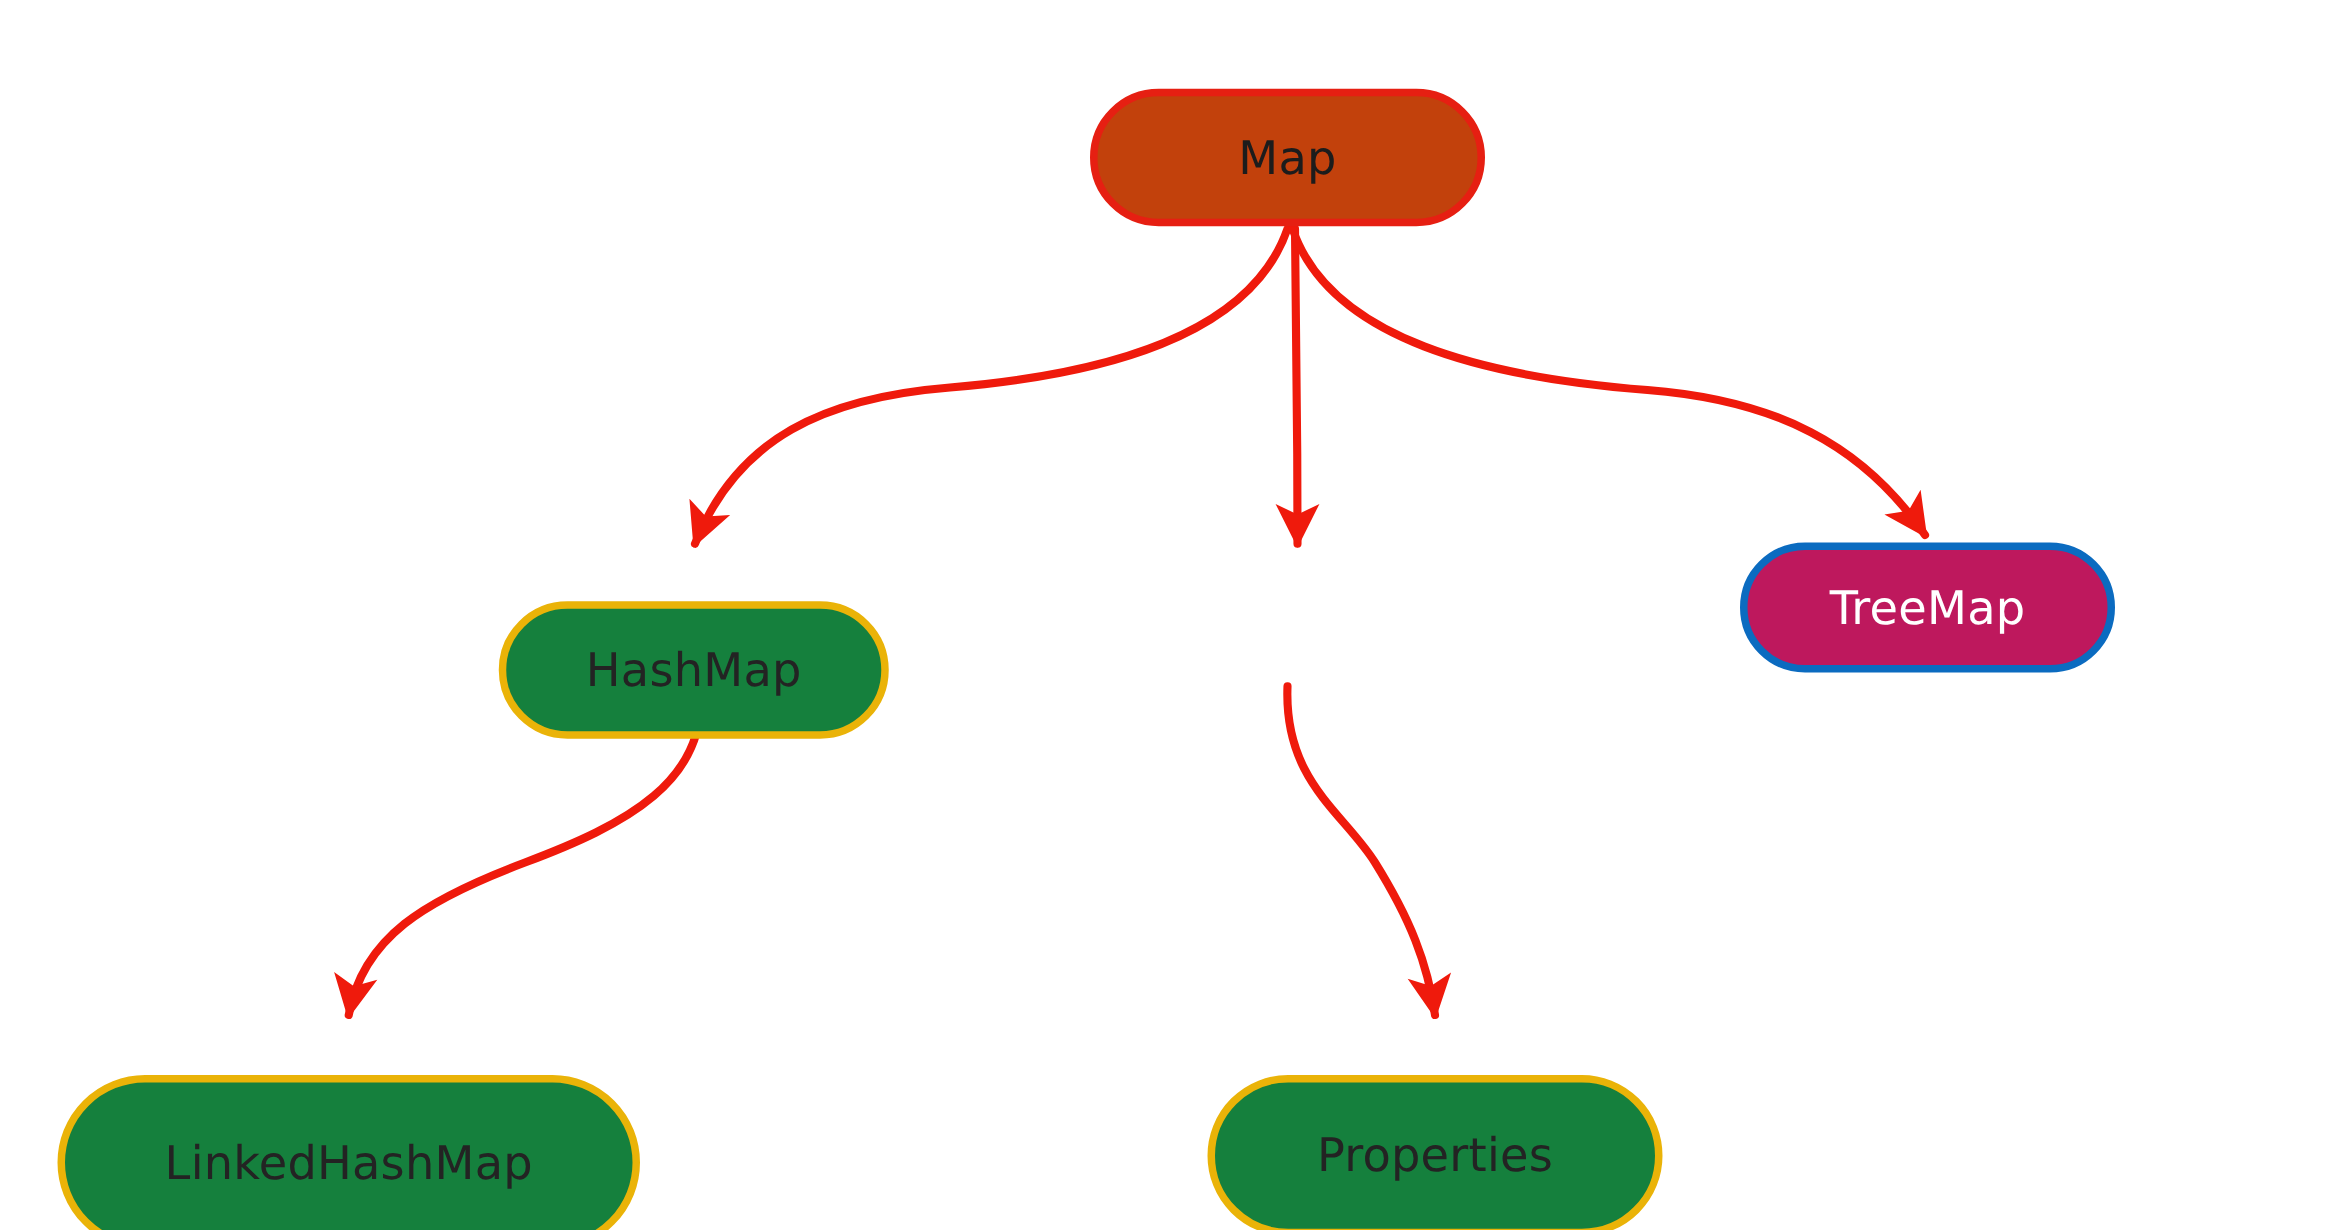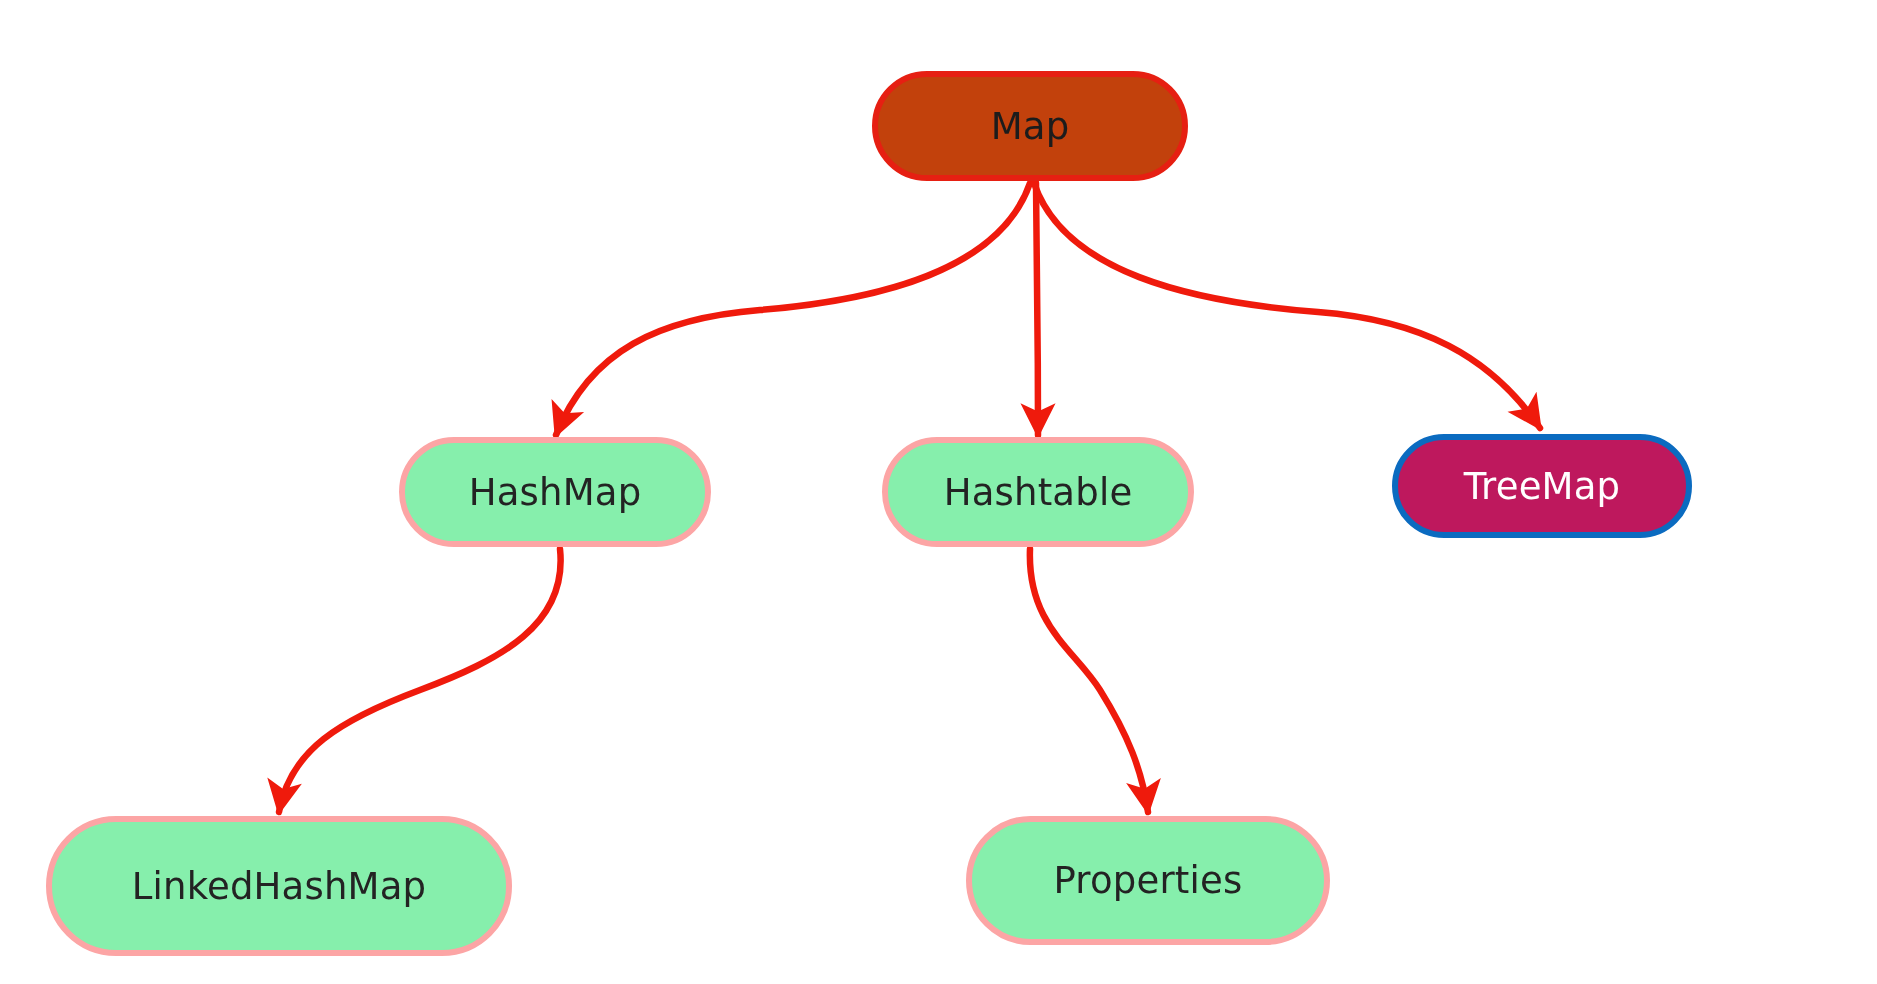--- a/index.html
+++ b/index.html
@@ -39,22 +39,23 @@
     letter-spacing: 0.2px;
     line-height: 1;
     white-space: nowrap;
   }
   .node.outline-red {
     border: 6px solid #e61f12;
     background: #c2410c;
   }
   .node.outline-red .node-label { color: #1c1c1c; }
   .node.outline-blue {
-    border: 6px solid #fca5a5;
-    background: #86efac;
+    border: 6px solid #eab308;
+    background: #15803d;
+    margin-top: 44px;
   }
   .node.outline-blue .node-label { color: #232323; }
   .node.filled-blue {
     border: 6px solid #0b6bc0;
     background: #be185d;
   }
   .node.filled-blue .node-label { color: #ffffff; }
 </style>
 </head>
 <body>
@@ -78,23 +79,20 @@
   </svg>
 
   <div class="node outline-red" style="left:872px; top:71px; width:316px; height:110px;">
     <span class="node-label">Map</span>
   </div>
 
   <div class="node outline-blue" style="left:399px; top:437px; width:312px; height:110px;">
     <span class="node-label">HashMap</span>
   </div>
 
-  <div class="node outline-blue" style="left:882px; top:437px; width:312px; height:110px;">
-    <span class="node-label">Hashtable</span>
-  </div>
 
   <div class="node filled-blue" style="left:1392px; top:434px; width:300px; height:104px;">
     <span class="node-label">TreeMap</span>
   </div>
 
   <div class="node outline-blue" style="left:46px; top:816px; width:466px; height:140px;">
     <span class="node-label">LinkedHashMap</span>
   </div>
 
   <div class="node outline-blue" style="left:966px; top:816px; width:364px; height:129px;">

